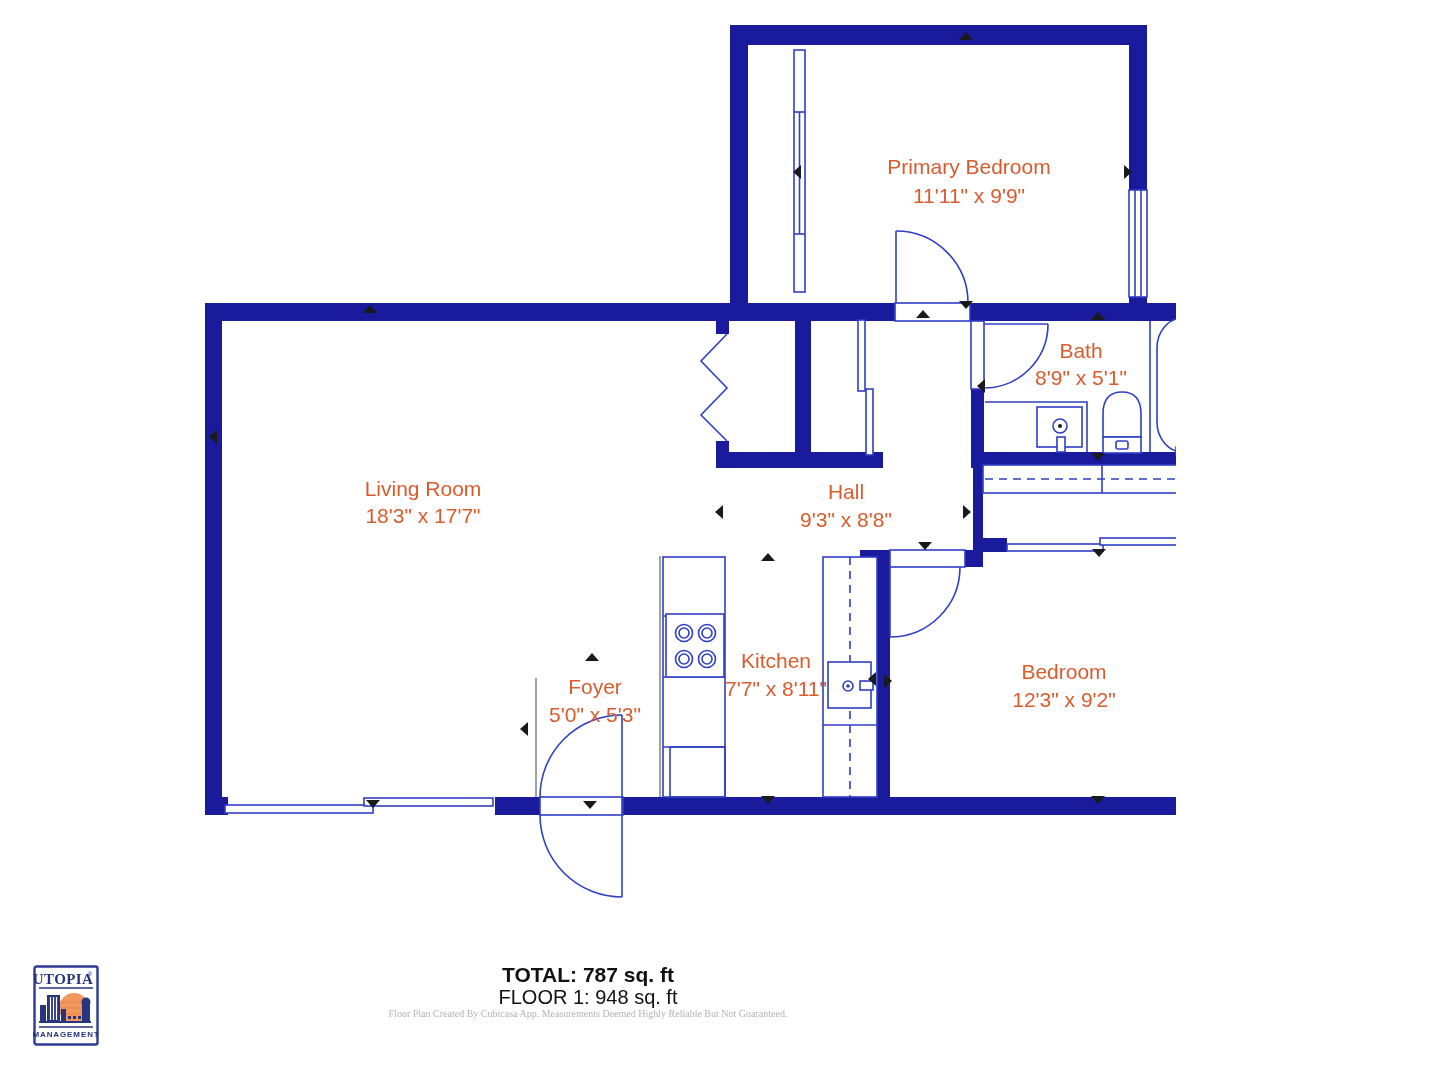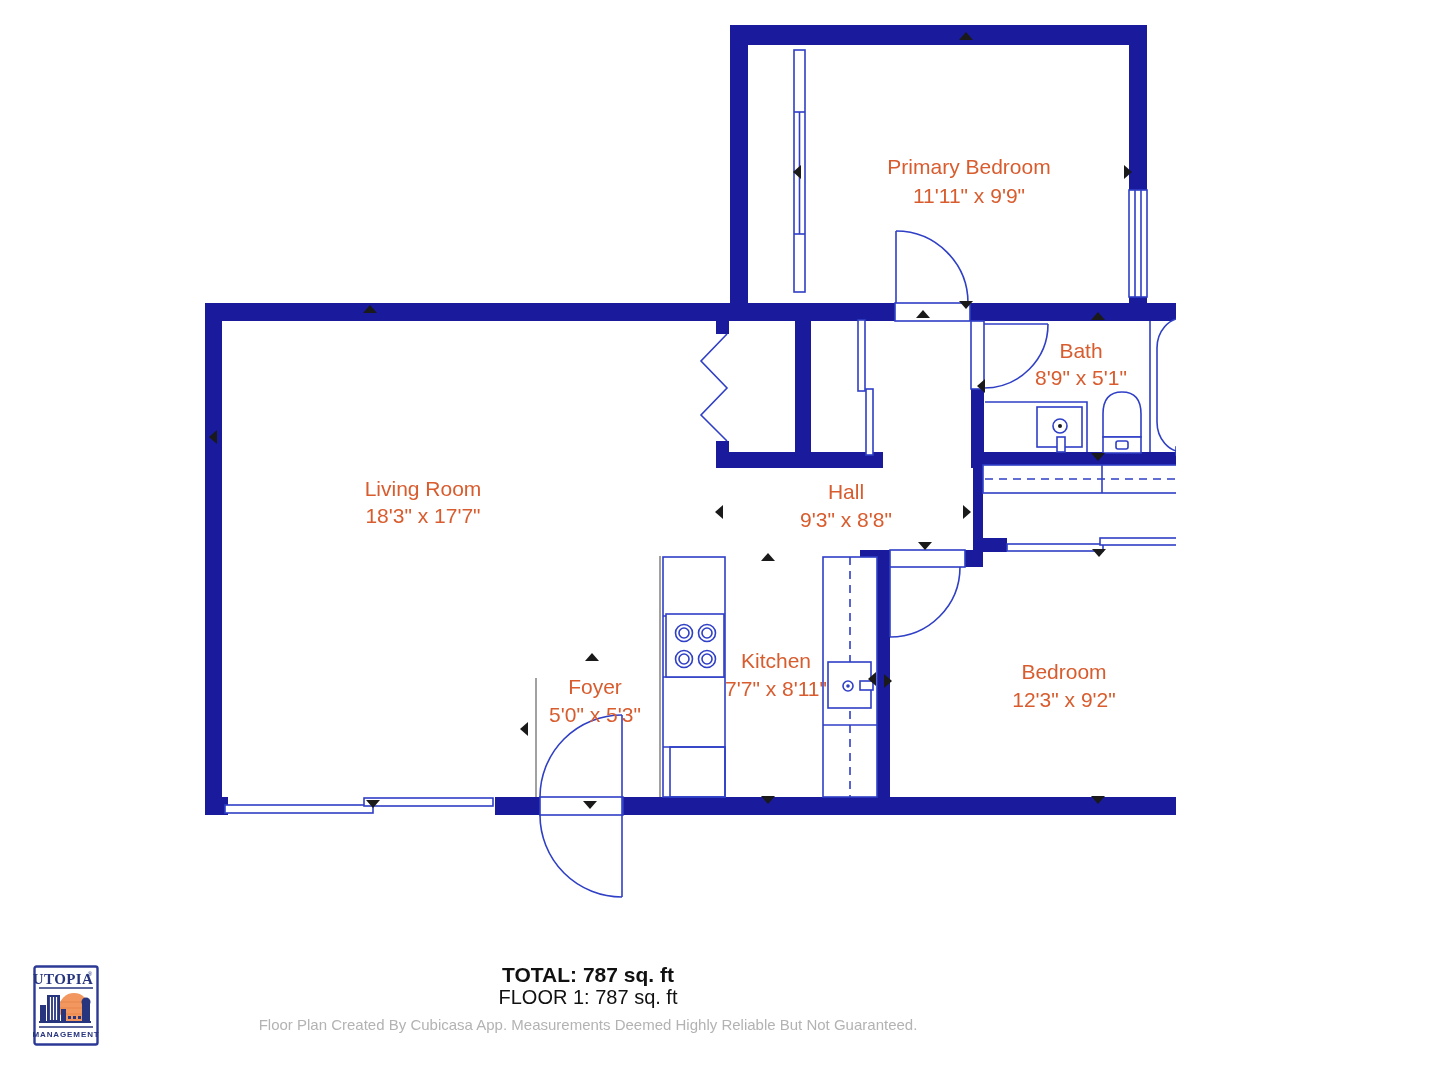--- a/index.html
+++ b/index.html
@@ -9,21 +9,21 @@
   .room-name,.room-dims{fill:#d85c2e;font-size:21px;font-family:"Liberation Sans",sans-serif;}
   .wall{fill:#1a1a9d;}
   .thin{stroke:#2f3fc6;stroke-width:1.6;fill:none;}
   .thinw{stroke:#2f3fc6;stroke-width:1.6;fill:#ffffff;}
   .grayline{stroke:#8a8a8a;stroke-width:1.6;fill:none;}
   .dash{stroke:#2f3fc6;stroke-width:1.6;fill:none;stroke-dasharray:8 6;}
   .marker{fill:#1a1a1a;}
   .footer{position:absolute;left:0;right:0;top:964px;text-align:center;color:#111;}
   .footer .total{font-size:21px;font-weight:bold;line-height:22px;}
   .footer .line{font-size:20px;line-height:22px;}
-  .footer .disc{margin-top:8px;font-size:15px;color:#b3b3b3;}
+  .footer .disc{margin-top:0;font-size:10px;color:#b3b3b3;font-family:Liberation Serif, serif;}
   .logo{position:absolute;left:33px;top:965px;}
 </style>
 </head>
 <body>
 
 <div class="stage">
 
   <svg class="plan-svg" width="1440" height="1080" viewBox="0 0 1440 1080">
 
     <g>
@@ -221,21 +221,21 @@
       <text class="room-dims" x="776" y="696">7'7" x 8'11"</text>
       <text class="room-name" x="595" y="694">Foyer</text>
       <text class="room-dims" x="595" y="722">5'0" x 5'3"</text>
       <text class="room-name" x="1064" y="679">Bedroom</text>
       <text class="room-dims" x="1064" y="707">12'3" x 9'2"</text>
     </g>
   </svg>
 
   <div class="footer">
     <div class="total">TOTAL: 787 sq. ft</div>
-    <div class="line">FLOOR 1: 787 sq. ft</div>
+    <div class="line">FLOOR 1: 948 sq. ft</div>
     <div class="disc">Floor Plan Created By Cubicasa App. Measurements Deemed Highly Reliable But Not Guaranteed.</div>
   </div>
 
   <svg class="logo" width="66" height="81" viewBox="0 0 66 81">
     <rect x="1.5" y="1.5" width="63" height="78" rx="2" fill="#ffffff" stroke="#2c3a96" stroke-width="2.4"></rect>
     <text x="30" y="19" text-anchor="middle" font-family="Liberation Serif, serif" font-weight="bold" font-size="15" fill="#27357f" letter-spacing="0.4">UTOPIA</text>
     <text x="57" y="11" text-anchor="middle" font-size="6" fill="#27357f">®</text>
     <line x1="6" y1="23" x2="60" y2="23" stroke="#27357f" stroke-width="1.3"></line>
     <g>
       <circle cx="41" cy="43" r="15" fill="#f2975f"></circle>

